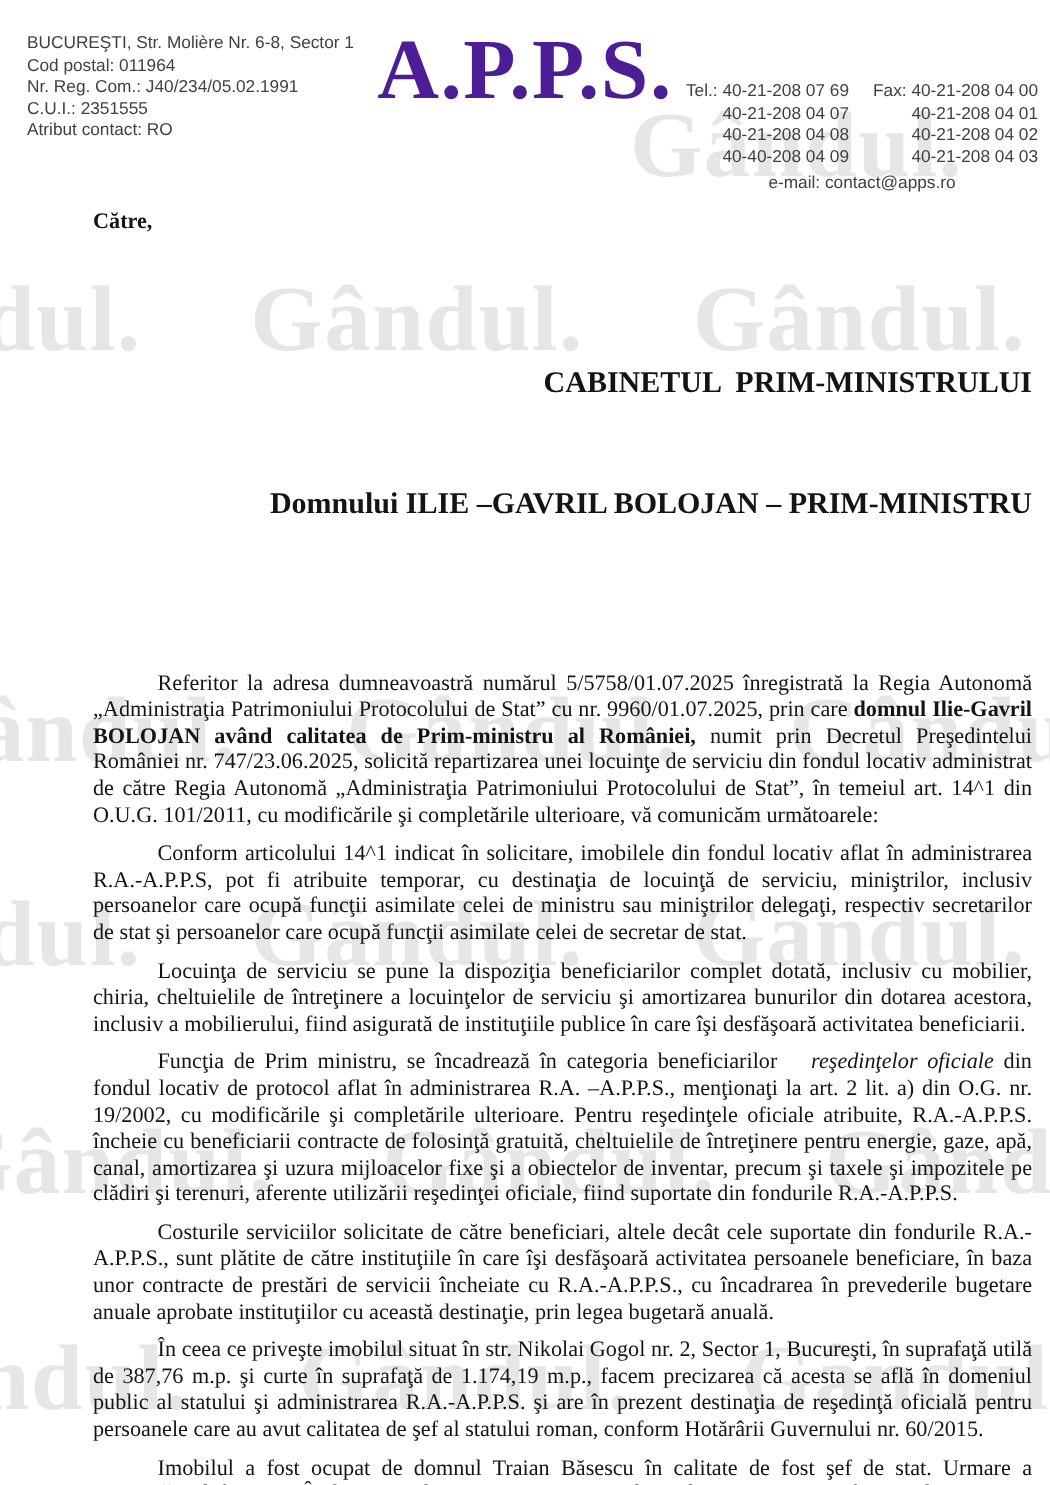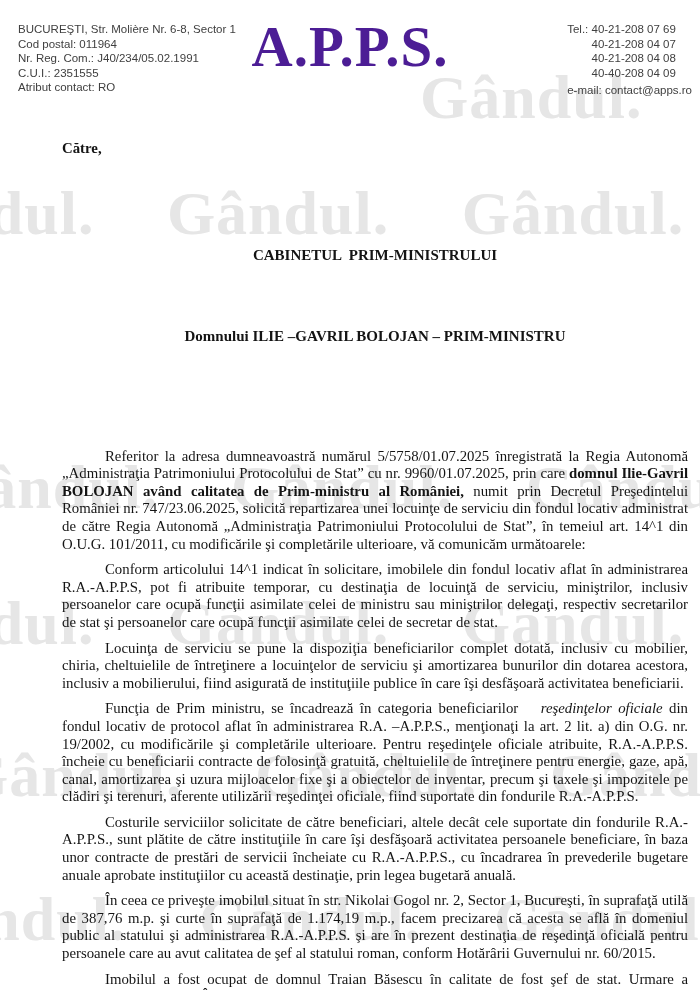--- a/index.html
+++ b/index.html
@@ -42,21 +42,21 @@
     font-family:"Liberation Serif",serif;
     font-weight:bold;
     font-size:57px;
     letter-spacing:1px;
     color:#4c1d95;
   }
   .contacts{
     position:absolute;right:8px;top:22px;
     font-size:11.5px;line-height:14.5px;color:#404040;
   }
-  .contacts .cols{display:flex;gap:16px;}
+  .contacts .cols{display:flex;gap:16px;margin-top:32px;}
   .contacts .col{text-align:right;}
   .contacts .email{text-align:center;margin-top:3px;}
   
   .banner{
     position:absolute;left:0;right:0;top:98px;
     padding:0 14px 5px 10px;
     border-bottom:3px solid #6e6e6e;
     color:#8e8e8e;
     font-weight:bold;
     font-size:17.5px;
@@ -68,22 +68,22 @@
   .letter{
     position:absolute;left:62px;right:12px;top:140px;
     font-family:"Liberation Serif",serif;
     font-size:14.8px;
     line-height:17.6px;
     color:#141414;
     text-align:justify;
   }
   .salutation{font-weight:bold;margin-bottom:30px;}
   .recipient{
-    text-align:center;font-weight:bold;
-    font-size:15px;line-height:27px;
+    text-align:right;font-weight:bold;
+    font-size:20px;line-height:27px;
     margin-bottom:44px;
     white-space:pre-wrap;
   }
   .para{margin:0 0 8px 0;text-indent:43px;}
   .para b{font-weight:bold;}
   .para i{font-style:italic;margin-left:16px;}
 </style>
 </head>
 <body>
 
@@ -111,20 +111,26 @@
     <div class="logo">A.P.P.S.</div>
 
     <div class="contacts">
       <div class="cols">
         <div class="col">
           <div><span>Tel.:</span> <span>40-21-208 07 69</span></div>
           <div>40-21-208 04 07</div>
           <div>40-21-208 04 08</div>
           <div>40-40-208 04 09</div>
         </div>
+        <div class="col">
+          <div><span>Fax:</span> <span>40-21-208 04 00</span></div>
+          <div>40-21-208 04 01</div>
+          <div>40-21-208 04 02</div>
+          <div>40-21-208 04 03</div>
+        </div>
       </div>
       <div class="email">e-mail: contact@apps.ro</div>
     </div>
 
 
     <main class="letter">
       <div class="salutation">Către,</div>
 
       <div class="recipient">
         <div>CABINETUL  PRIM-MINISTRULUI</div>

